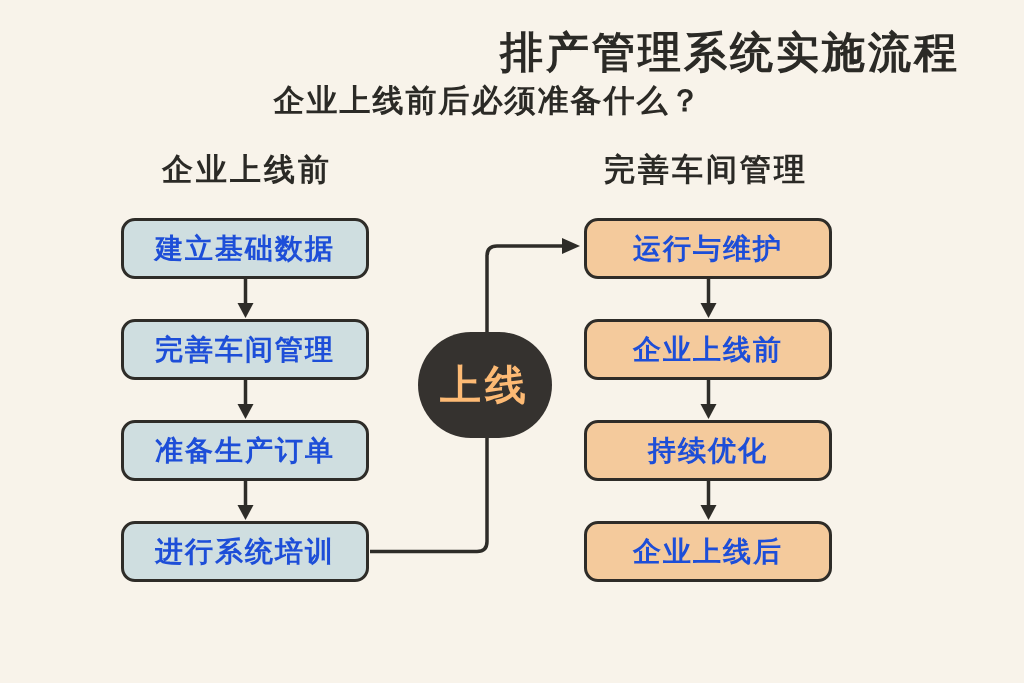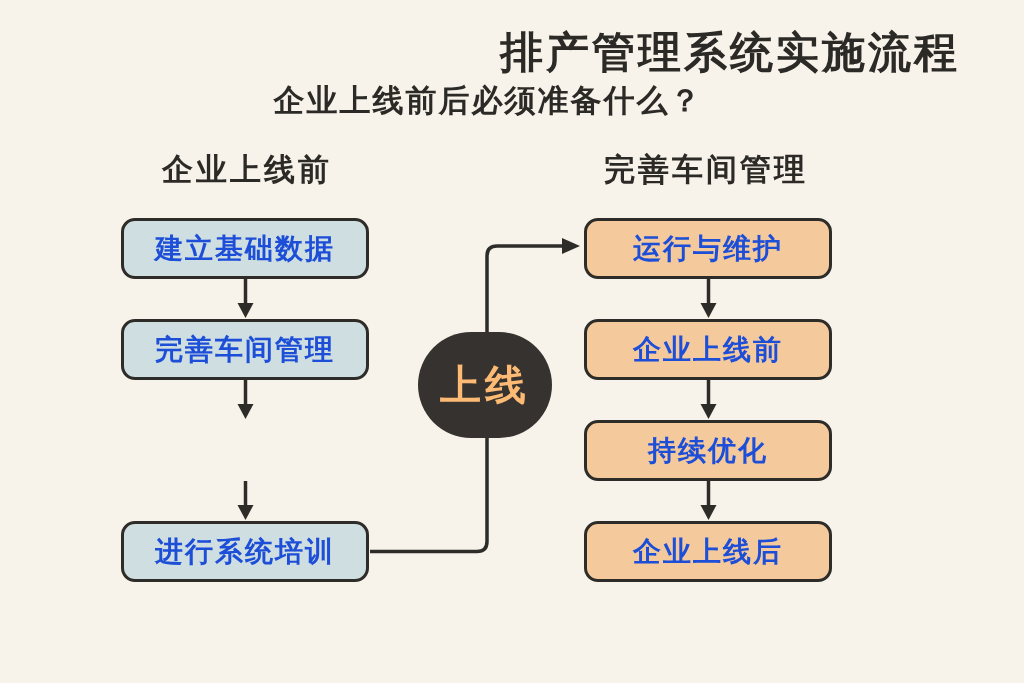--- a/index.html
+++ b/index.html
@@ -93,20 +93,21 @@
     <polygon class="head" points="708.5,419 700.5,404 716.5,404"></polygon>
     <path class="wire" d="M708.5 481 V 507"></path>
     <polygon class="head" points="708.5,520 700.5,505 716.5,505"></polygon>
 
     <path class="wire" d="M370 551.5 H 477 Q 487 551.5 487 541.5 V 256 Q 487 246 497 246 H 564"></path>
     <polygon class="head" points="580,246 562,238 562,254"></polygon>
   </svg>
 
   <div class="flow-box before r0">建立基础数据</div>
   <div class="flow-box before r1">完善车间管理</div>
+  <div class="flow-box before r2">准备生产订单</div>
   <div class="flow-box before r3">进行系统培训</div>
 
   <div class="flow-box after r0">运行与维护</div>
   <div class="flow-box after r1">企业上线前</div>
   <div class="flow-box after r2">持续优化</div>
   <div class="flow-box after r3">企业上线后</div>
 
   <div class="center-node">上线</div>
 
 </div>

